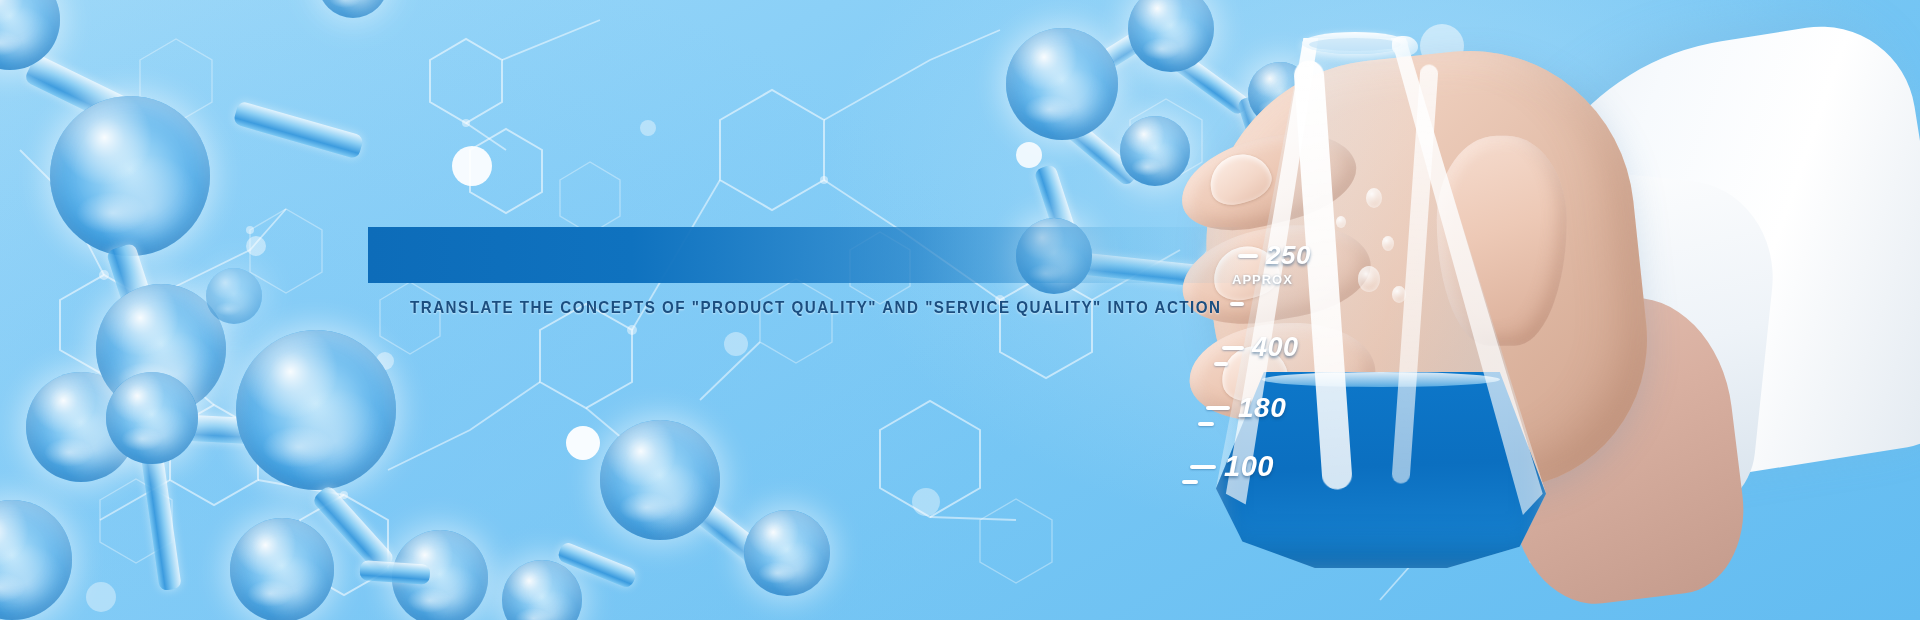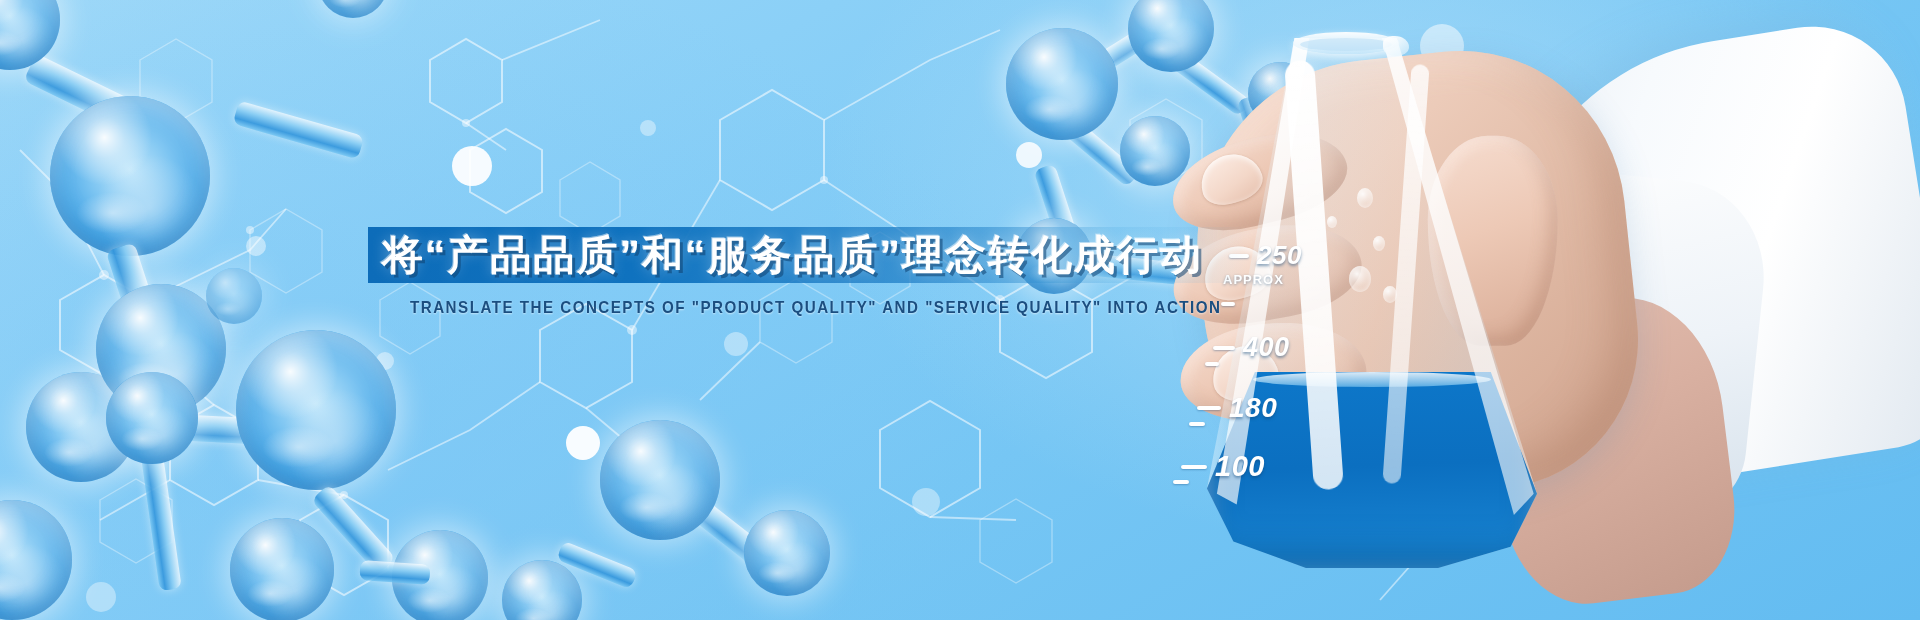--- a/index.html
+++ b/index.html
@@ -31,21 +31,21 @@
       radial-gradient(circle at 50% 46%, #bfe6fb 0%, #7fc6f2 34%, #3fa3e6 66%, #2b8ed6 86%, #73c3ef 100%);
     box-shadow:0 0 28px 6px rgba(255,255,255,.45), inset 0 -8px 22px rgba(16,92,158,.35), inset 0 10px 26px rgba(255,255,255,.55);
   }
   .mol::after{content:"";position:absolute;left:16%;top:60%;width:46%;height:26%;border-radius:50%;
     background:radial-gradient(ellipse at 50% 50%, rgba(255,255,255,.5) 0%, rgba(255,255,255,0) 70%);}
   .bond{position:absolute;transform-origin:0 50%;border-radius:8px;
     background:linear-gradient(180deg, rgba(255,255,255,.75) 0%, rgba(139,206,244,.95) 38%, rgba(52,150,220,.9) 75%, rgba(120,198,242,.8) 100%);
     box-shadow:0 0 10px rgba(255,255,255,.45);}
 
   
-  .photo{position:absolute;right:13px;top:0;width:740px;height:444px;text-align:center;}
+  .photo{position:absolute;right:4px;top:0;width:740px;height:444px;text-align:center;}
 
   .coat{position:absolute;right:-20px;bottom:-30px;width:430px;height:430px;
     background:linear-gradient(118deg,#e9eef4 0%,#f7fafd 30%,#ffffff 58%,#dfe7ef 100%);
     border-radius:58% 22% 14% 40%;transform:rotate(-9deg);
     box-shadow:-14px -10px 40px rgba(120,180,220,.35);}
   .coat2{position:absolute;right:150px;bottom:-60px;width:300px;height:330px;
     background:linear-gradient(160deg,#ffffff 0%,#eef3f8 55%,#d7e2ec 100%);
     border-radius:50% 30% 20% 45%;transform:rotate(6deg);}
   .neck{position:absolute;right:180px;top:300px;width:230px;height:300px;
     background:linear-gradient(160deg,#e3beb0 0%,#d9b0a1 40%,#c49b8c 100%);
@@ -323,16 +323,15 @@
       <div class="grad" style="left:-18px;top:412px;">
         <span class="tick" style="width:16px"></span>
       </div>
       <div class="grad" style="left:-34px;top:470px;">
         <span class="tick" style="width:16px"></span>
       </div>
     </div>
   </div>
 
   <div class="headline-wrap"></div>
-  <div class="headline">将“产品品质”和“服务品质”理念转化成行动</div>
   <div class="subtitle">TRANSLATE THE CONCEPTS OF "PRODUCT QUALITY" AND "SERVICE QUALITY" INTO ACTION</div>
 
 </div>
 
 </body></html>

